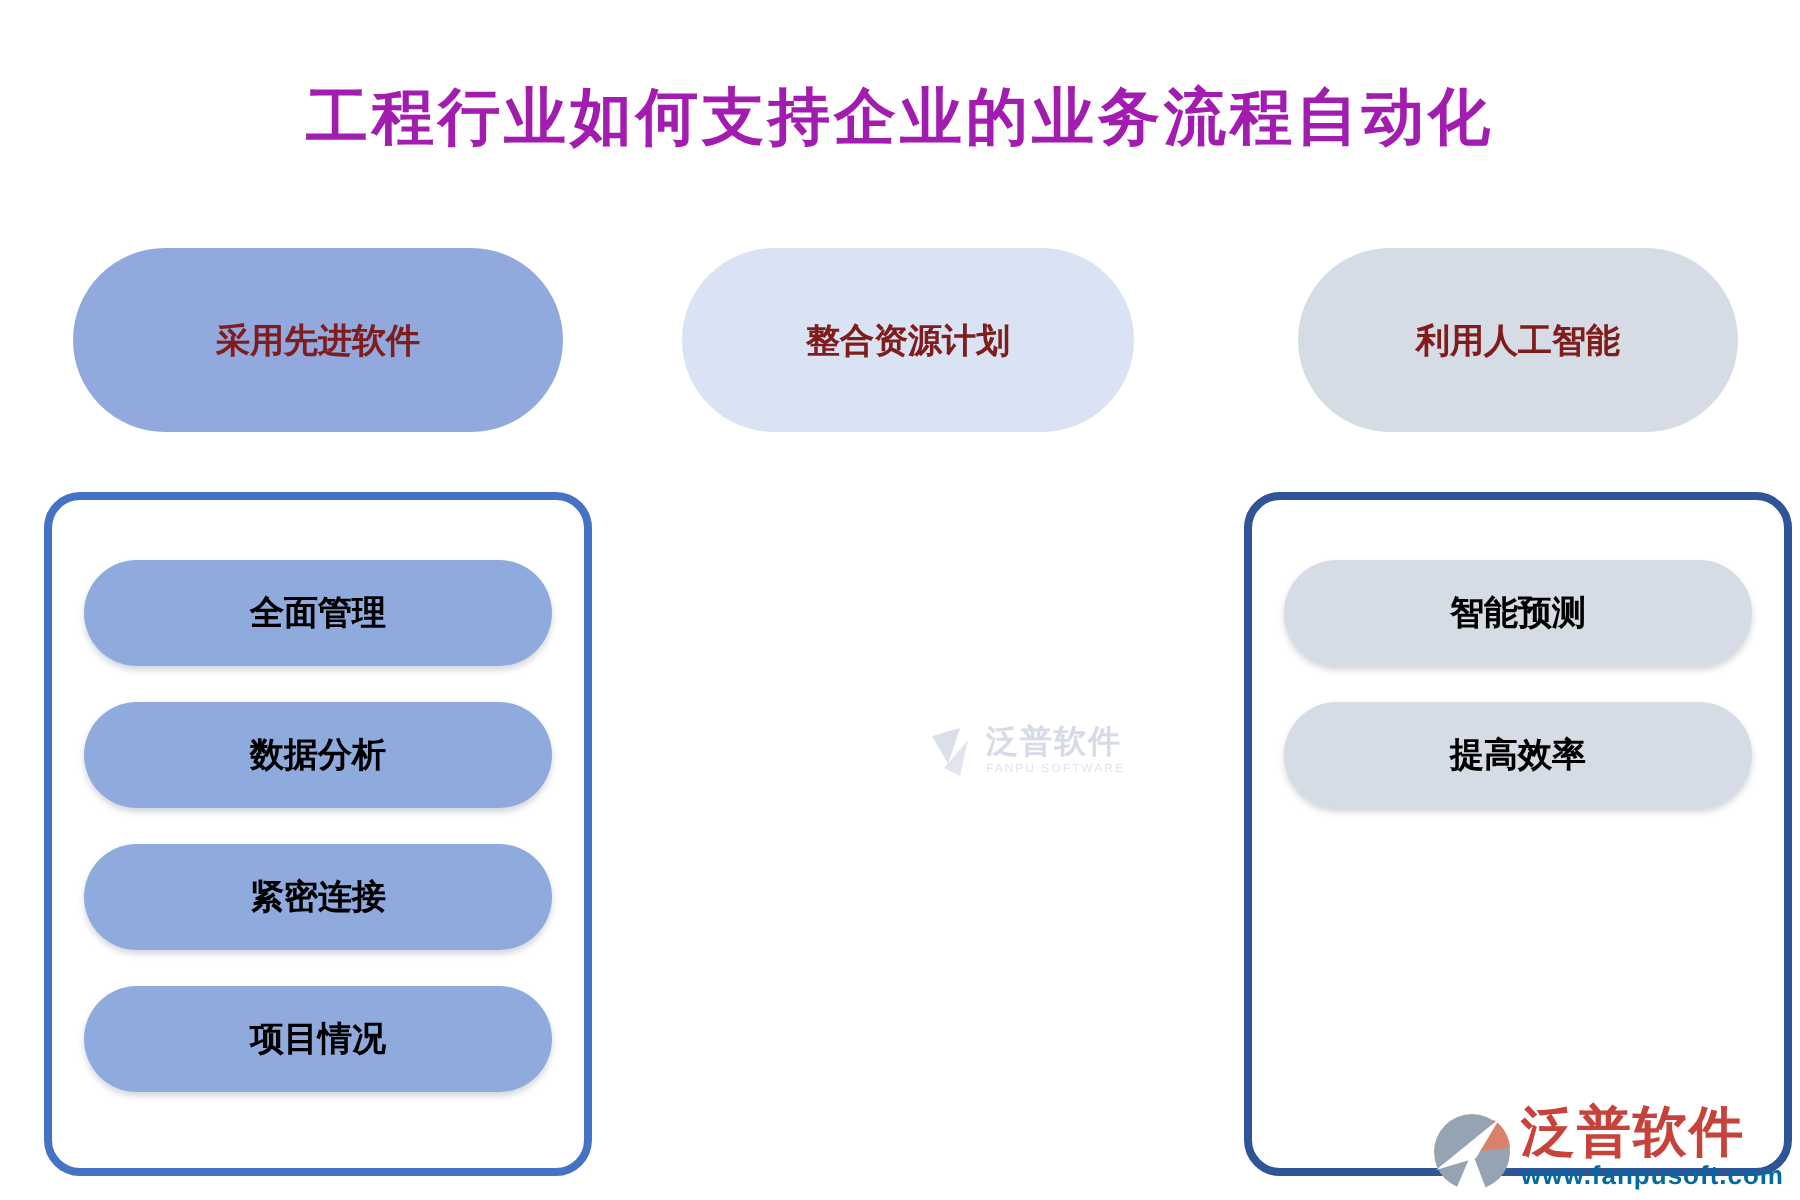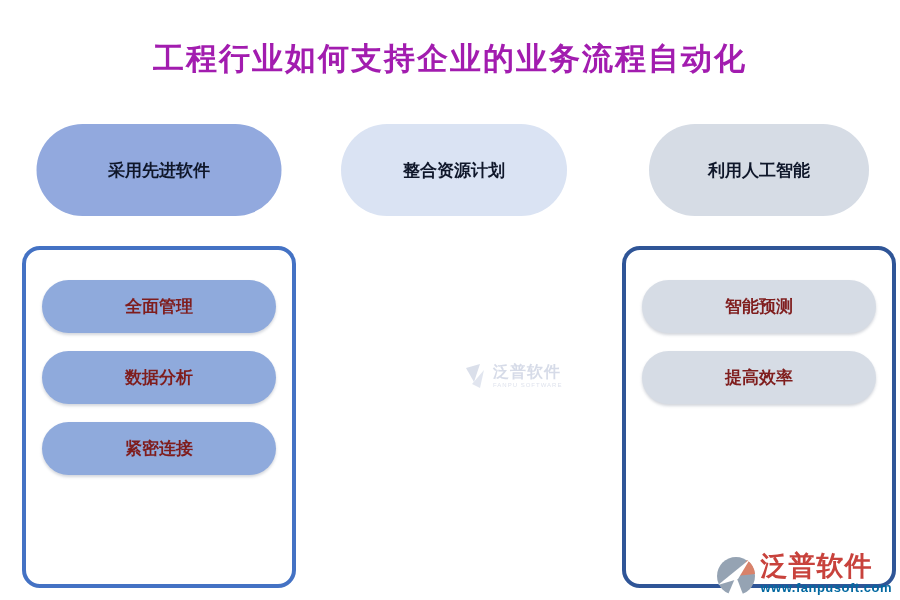--- a/index.html
+++ b/index.html
@@ -33,21 +33,21 @@
     top: 124px;
     left: 50%;
     transform: translateX(-50%);
     height: 92px;
     border-radius: 46px;
     display: flex;
     align-items: center;
     justify-content: center;
     font-size: 17px;
     font-weight: 700;
-    color: #0f172a;
+    color: #7f1d1d;
   }
   .col-1 .header-pill { width: 245px; background: #92a9de; }
   .col-2 .header-pill { width: 226px; background: #dae3f3; }
   .col-3 .header-pill { width: 220px; background: #d6dce5; }
 
   .box {
     position: absolute;
     top: 246px;
     left: 0;
     width: 266px;            
@@ -66,21 +66,21 @@
 
   .item-pill {
     width: 234px;
     height: 53px;
     border-radius: 27px;
     display: flex;
     align-items: center;
     justify-content: center;
     font-size: 17px;
     font-weight: 700;
-    color: #7f1d1d;
+    color: #000000;
     box-shadow: 0 2px 3px rgba(110, 120, 140, 0.30);
     flex: 0 0 auto;
   }
   .col-1 .item-pill { background: #8faadc; }
   .col-2 .item-pill { background: #dce3f5; }
   .col-3 .item-pill { background: #d6dce5; }
 
   
   .watermark {
     position: absolute;
@@ -136,20 +136,21 @@
 <div class="page">
 
   <h1 class="title">工程行业如何支持企业的业务流程自动化</h1>
 
   <div class="column col-1">
     <div class="header-pill">采用先进软件</div>
     <div class="box">
       <div class="item-pill">全面管理</div>
       <div class="item-pill">数据分析</div>
       <div class="item-pill">紧密连接</div>
+      <div class="item-pill">项目情况</div>
     </div>
   </div>
 
   <div class="column col-2">
     <div class="header-pill">整合资源计划</div>
   </div>
 
   <div class="column col-3">
     <div class="header-pill">利用人工智能</div>
     <div class="box">

